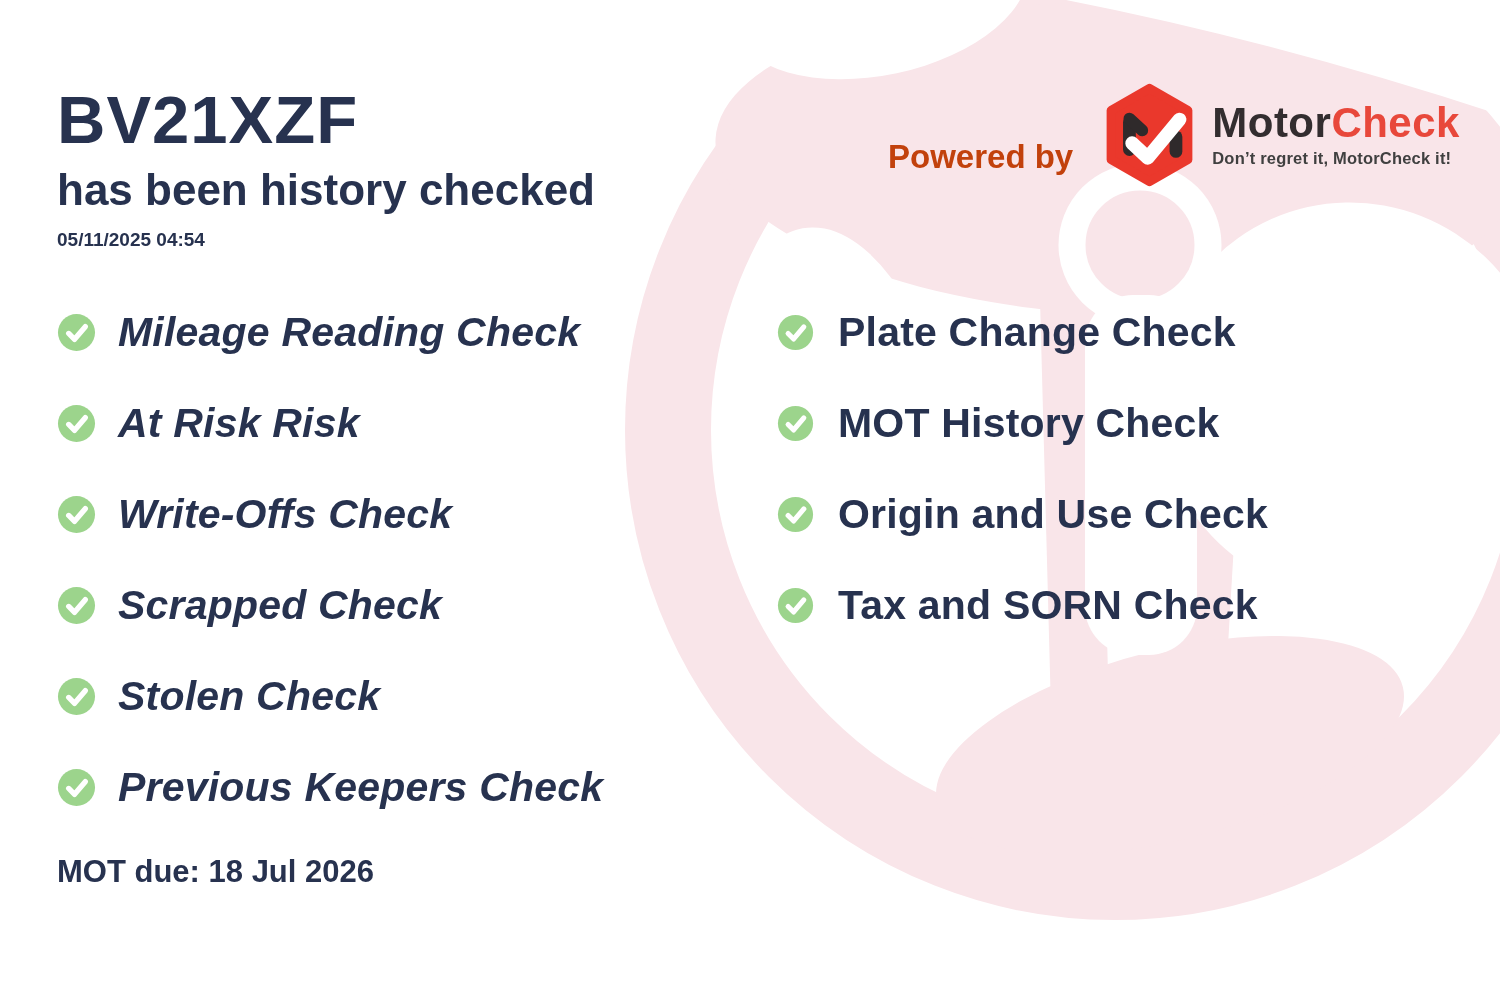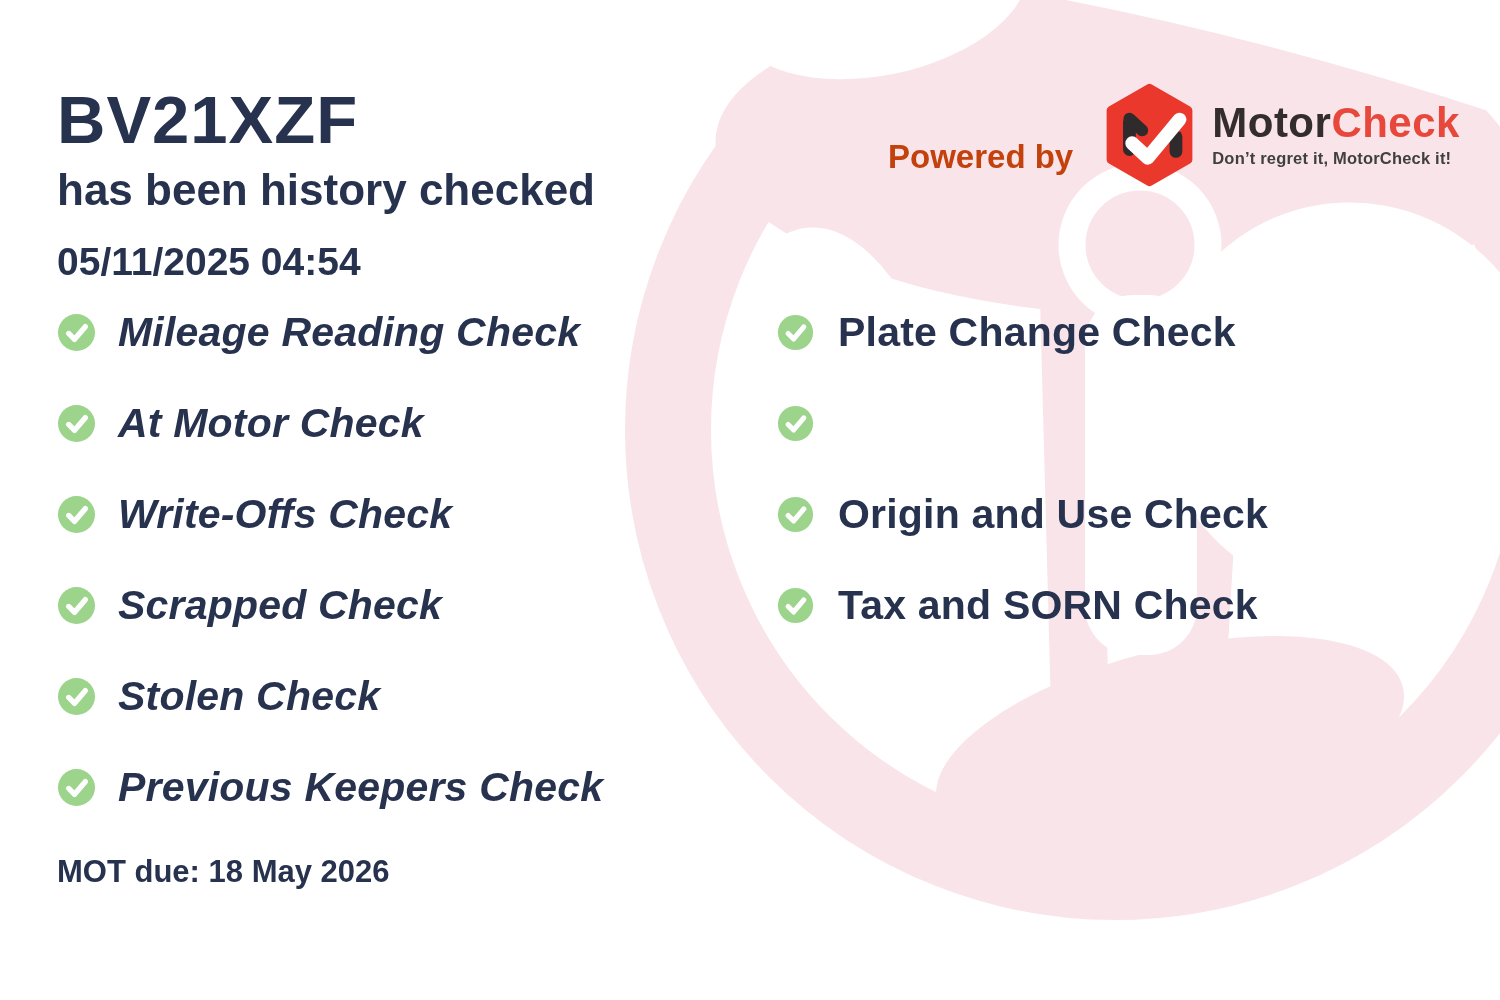--- a/index.html
+++ b/index.html
@@ -9,21 +9,21 @@
   }
   
   .watermark{position:absolute;inset:0;z-index:0;}
   
   .layer{position:absolute;inset:0;z-index:1;}
 
   
   .header{position:absolute;left:57px;top:86px;}
   .reg{font-size:67px;font-weight:800;letter-spacing:1px;line-height:1.0;color:#27324f;}
   .subtitle{font-size:44px;font-weight:700;line-height:1.15;margin-top:12px;color:#27324f;}
-  .timestamp{font-size:39px;font-weight:600;margin-top:24px;color:#27324f;}
+  .timestamp{font-size:19px;font-weight:600;margin-top:13px;color:#27324f;}
 
   
   .powered{position:absolute;left:888px;top:83px;display:flex;align-items:center;}
   .powered-label{font-size:33px;font-weight:600;color:#c2410c;margin-right:26px;white-space:nowrap;margin-top:44px;}
   .logo-hex{width:101px;height:104px;flex:0 0 auto;}
   .brandtext{margin-left:12px;display:flex;flex-direction:column;justify-content:center;}
   .brandname{font-size:42px;font-weight:800;line-height:1;letter-spacing:0.5px;white-space:nowrap;}
   .brand-motor{color:#332d2f;}
   .brand-check{color:#e8483b;}
   .tagline{font-size:16.5px;font-weight:700;color:#404040;margin-top:5px;white-space:nowrap;letter-spacing:0.2px;}
@@ -94,21 +94,21 @@
             <circle cx="20" cy="20" r="19" fill="#9cd48c"></circle>
             <path d="M12 21 L18 27 L29 14" fill="none" stroke="#ffffff" stroke-width="5.5" stroke-linecap="round" stroke-linejoin="round"></path>
           </svg>
           <span class="check-label">Mileage Reading Check</span>
         </div>
         <div class="check-item">
           <svg class="check-icon" viewBox="0 0 40 40" aria-hidden="true">
             <circle cx="20" cy="20" r="19" fill="#9cd48c"></circle>
             <path d="M12 21 L18 27 L29 14" fill="none" stroke="#ffffff" stroke-width="5.5" stroke-linecap="round" stroke-linejoin="round"></path>
           </svg>
-          <span class="check-label">At Motor Check</span>
+          <span class="check-label">At Risk Risk</span>
         </div>
         <div class="check-item">
           <svg class="check-icon" viewBox="0 0 40 40" aria-hidden="true">
             <circle cx="20" cy="20" r="19" fill="#9cd48c"></circle>
             <path d="M12 21 L18 27 L29 14" fill="none" stroke="#ffffff" stroke-width="5.5" stroke-linecap="round" stroke-linejoin="round"></path>
           </svg>
           <span class="check-label">Write-Offs Check</span>
         </div>
         <div class="check-item">
           <svg class="check-icon" viewBox="0 0 40 40" aria-hidden="true">
@@ -138,33 +138,34 @@
             <circle cx="20" cy="20" r="19" fill="#9cd48c"></circle>
             <path d="M12 21 L18 27 L29 14" fill="none" stroke="#ffffff" stroke-width="5.5" stroke-linecap="round" stroke-linejoin="round"></path>
           </svg>
           <span class="check-label">Plate Change Check</span>
         </div>
         <div class="check-item">
           <svg class="check-icon" viewBox="0 0 40 40" aria-hidden="true">
             <circle cx="20" cy="20" r="19" fill="#9cd48c"></circle>
             <path d="M12 21 L18 27 L29 14" fill="none" stroke="#ffffff" stroke-width="5.5" stroke-linecap="round" stroke-linejoin="round"></path>
           </svg>
+          <span class="check-label">MOT History Check</span>
         </div>
         <div class="check-item">
           <svg class="check-icon" viewBox="0 0 40 40" aria-hidden="true">
             <circle cx="20" cy="20" r="19" fill="#9cd48c"></circle>
             <path d="M12 21 L18 27 L29 14" fill="none" stroke="#ffffff" stroke-width="5.5" stroke-linecap="round" stroke-linejoin="round"></path>
           </svg>
           <span class="check-label">Origin and Use Check</span>
         </div>
         <div class="check-item">
           <svg class="check-icon" viewBox="0 0 40 40" aria-hidden="true">
             <circle cx="20" cy="20" r="19" fill="#9cd48c"></circle>
             <path d="M12 21 L18 27 L29 14" fill="none" stroke="#ffffff" stroke-width="5.5" stroke-linecap="round" stroke-linejoin="round"></path>
           </svg>
           <span class="check-label">Tax and SORN Check</span>
         </div>
       </div>
 
-    <div class="mot-due">MOT due: 18 May 2026</div>
+    <div class="mot-due">MOT due: 18 Jul 2026</div>
 
   </div>
 </div>
 
 </body></html>

